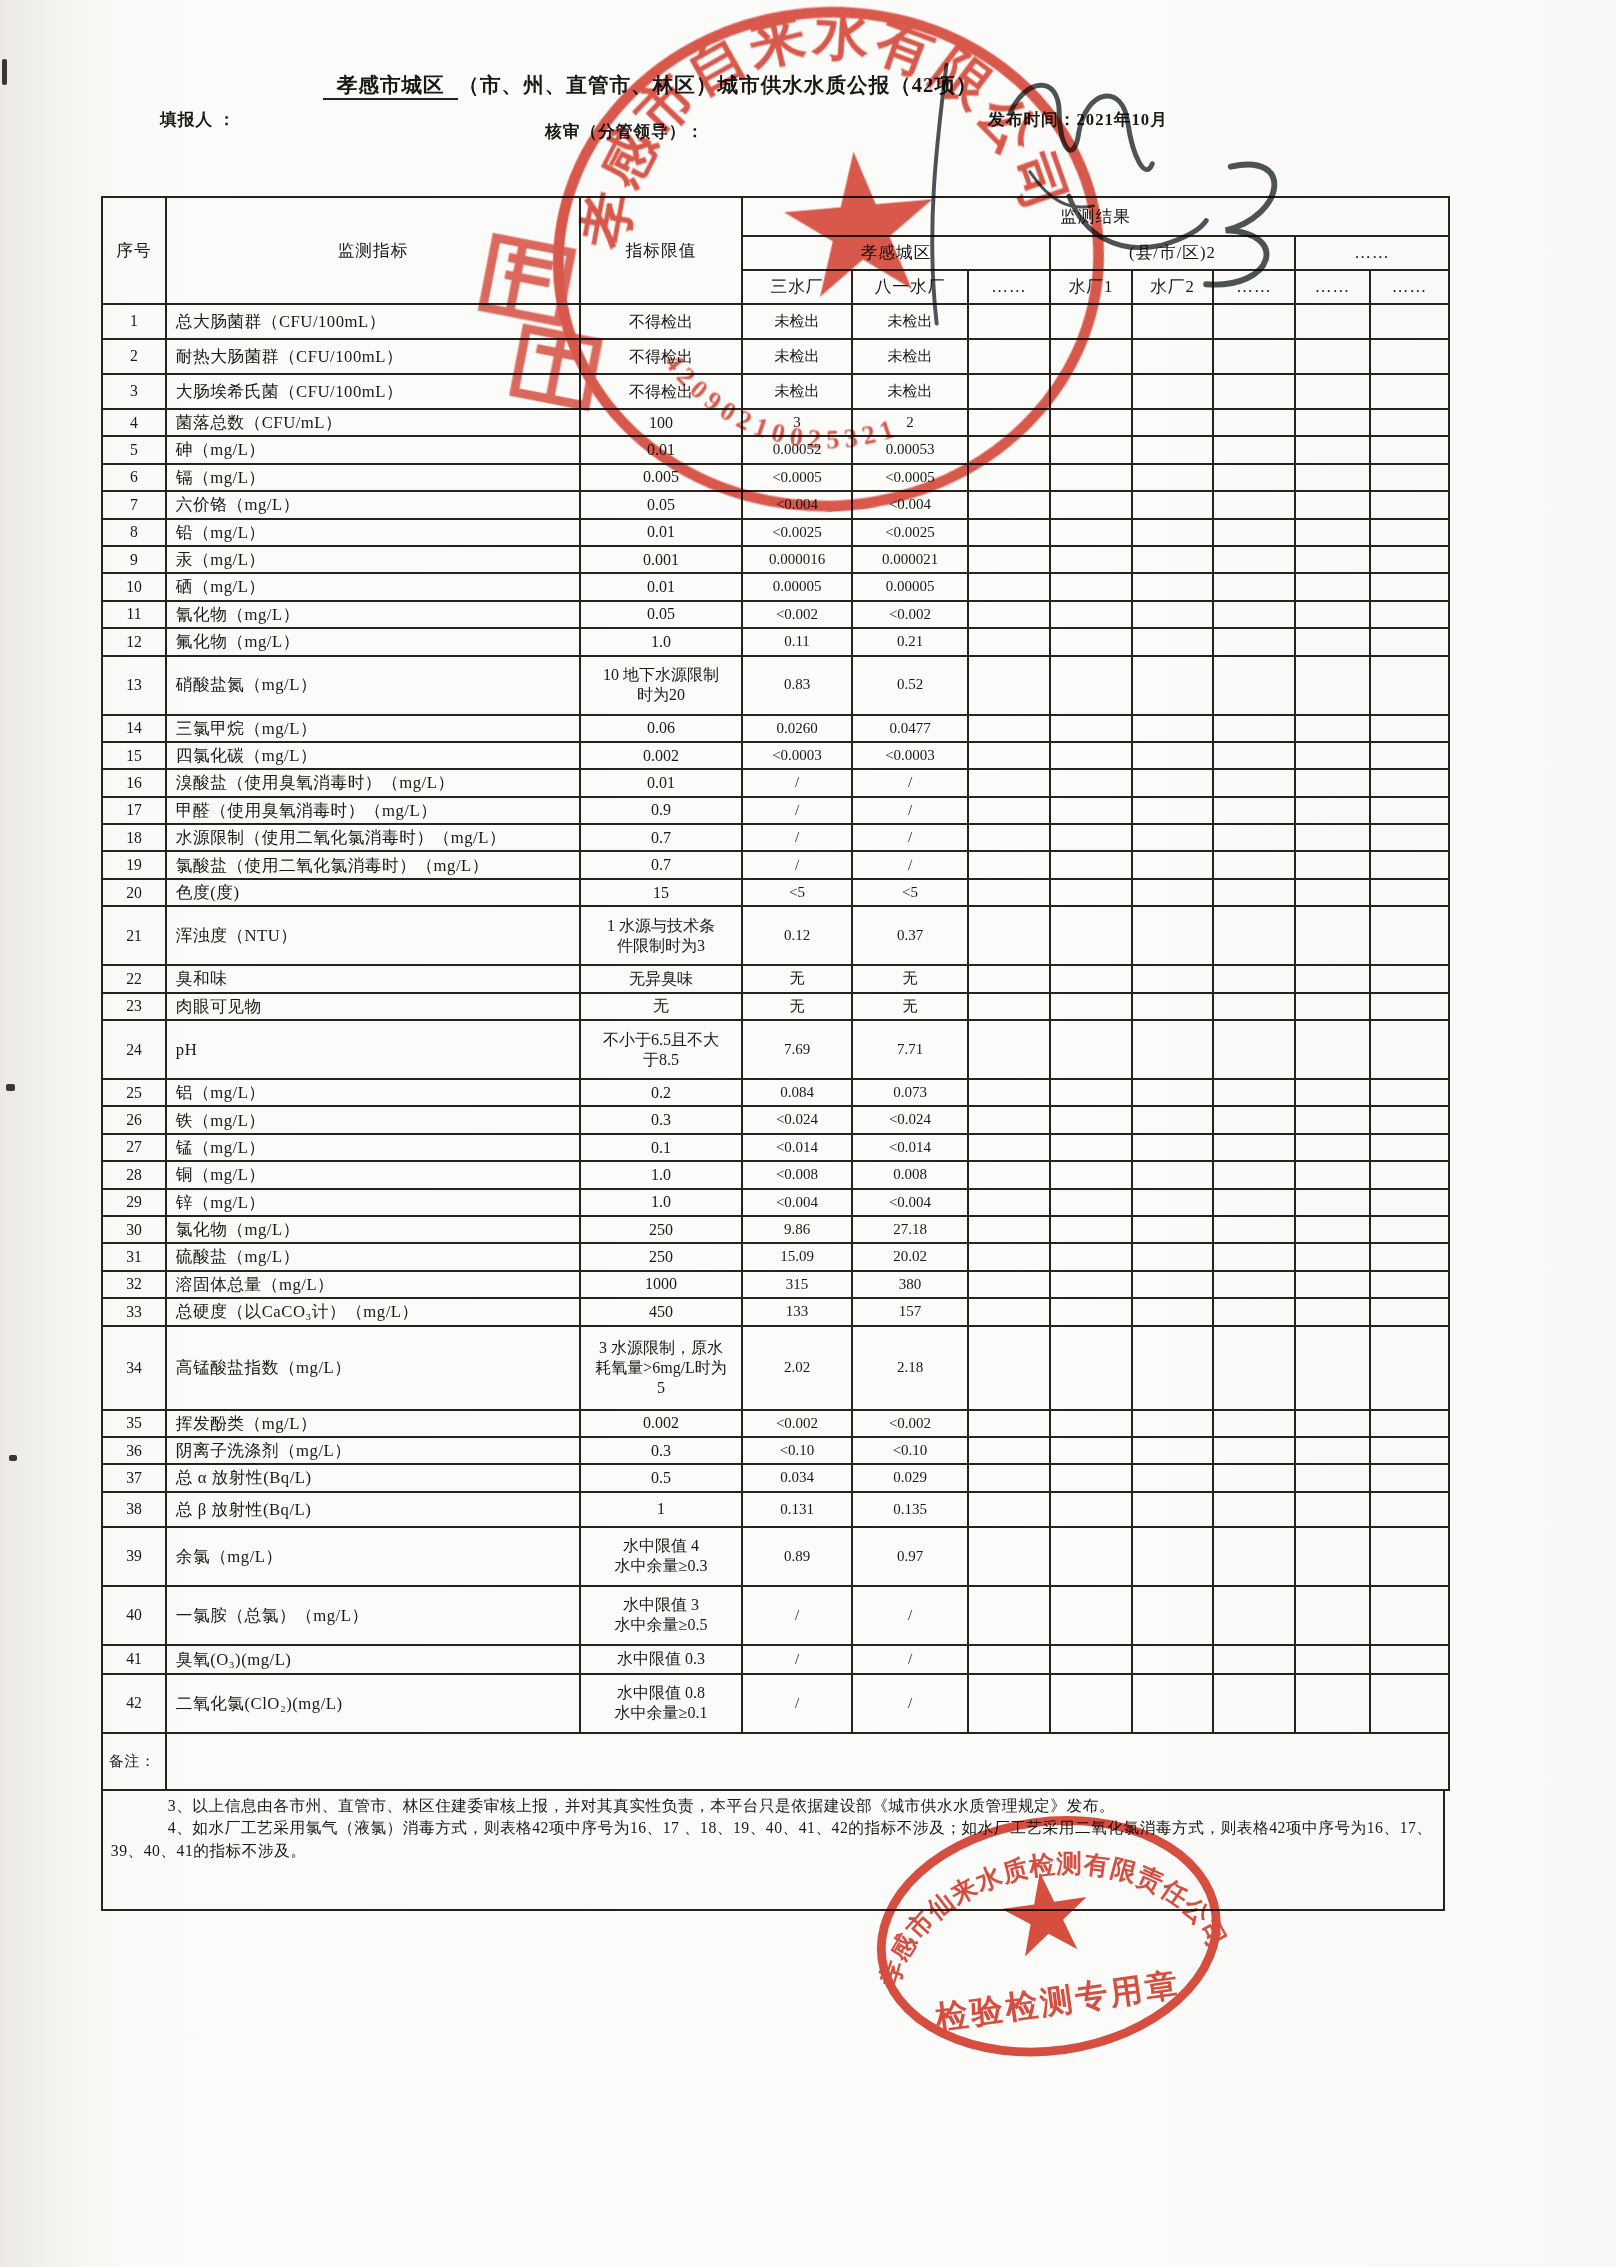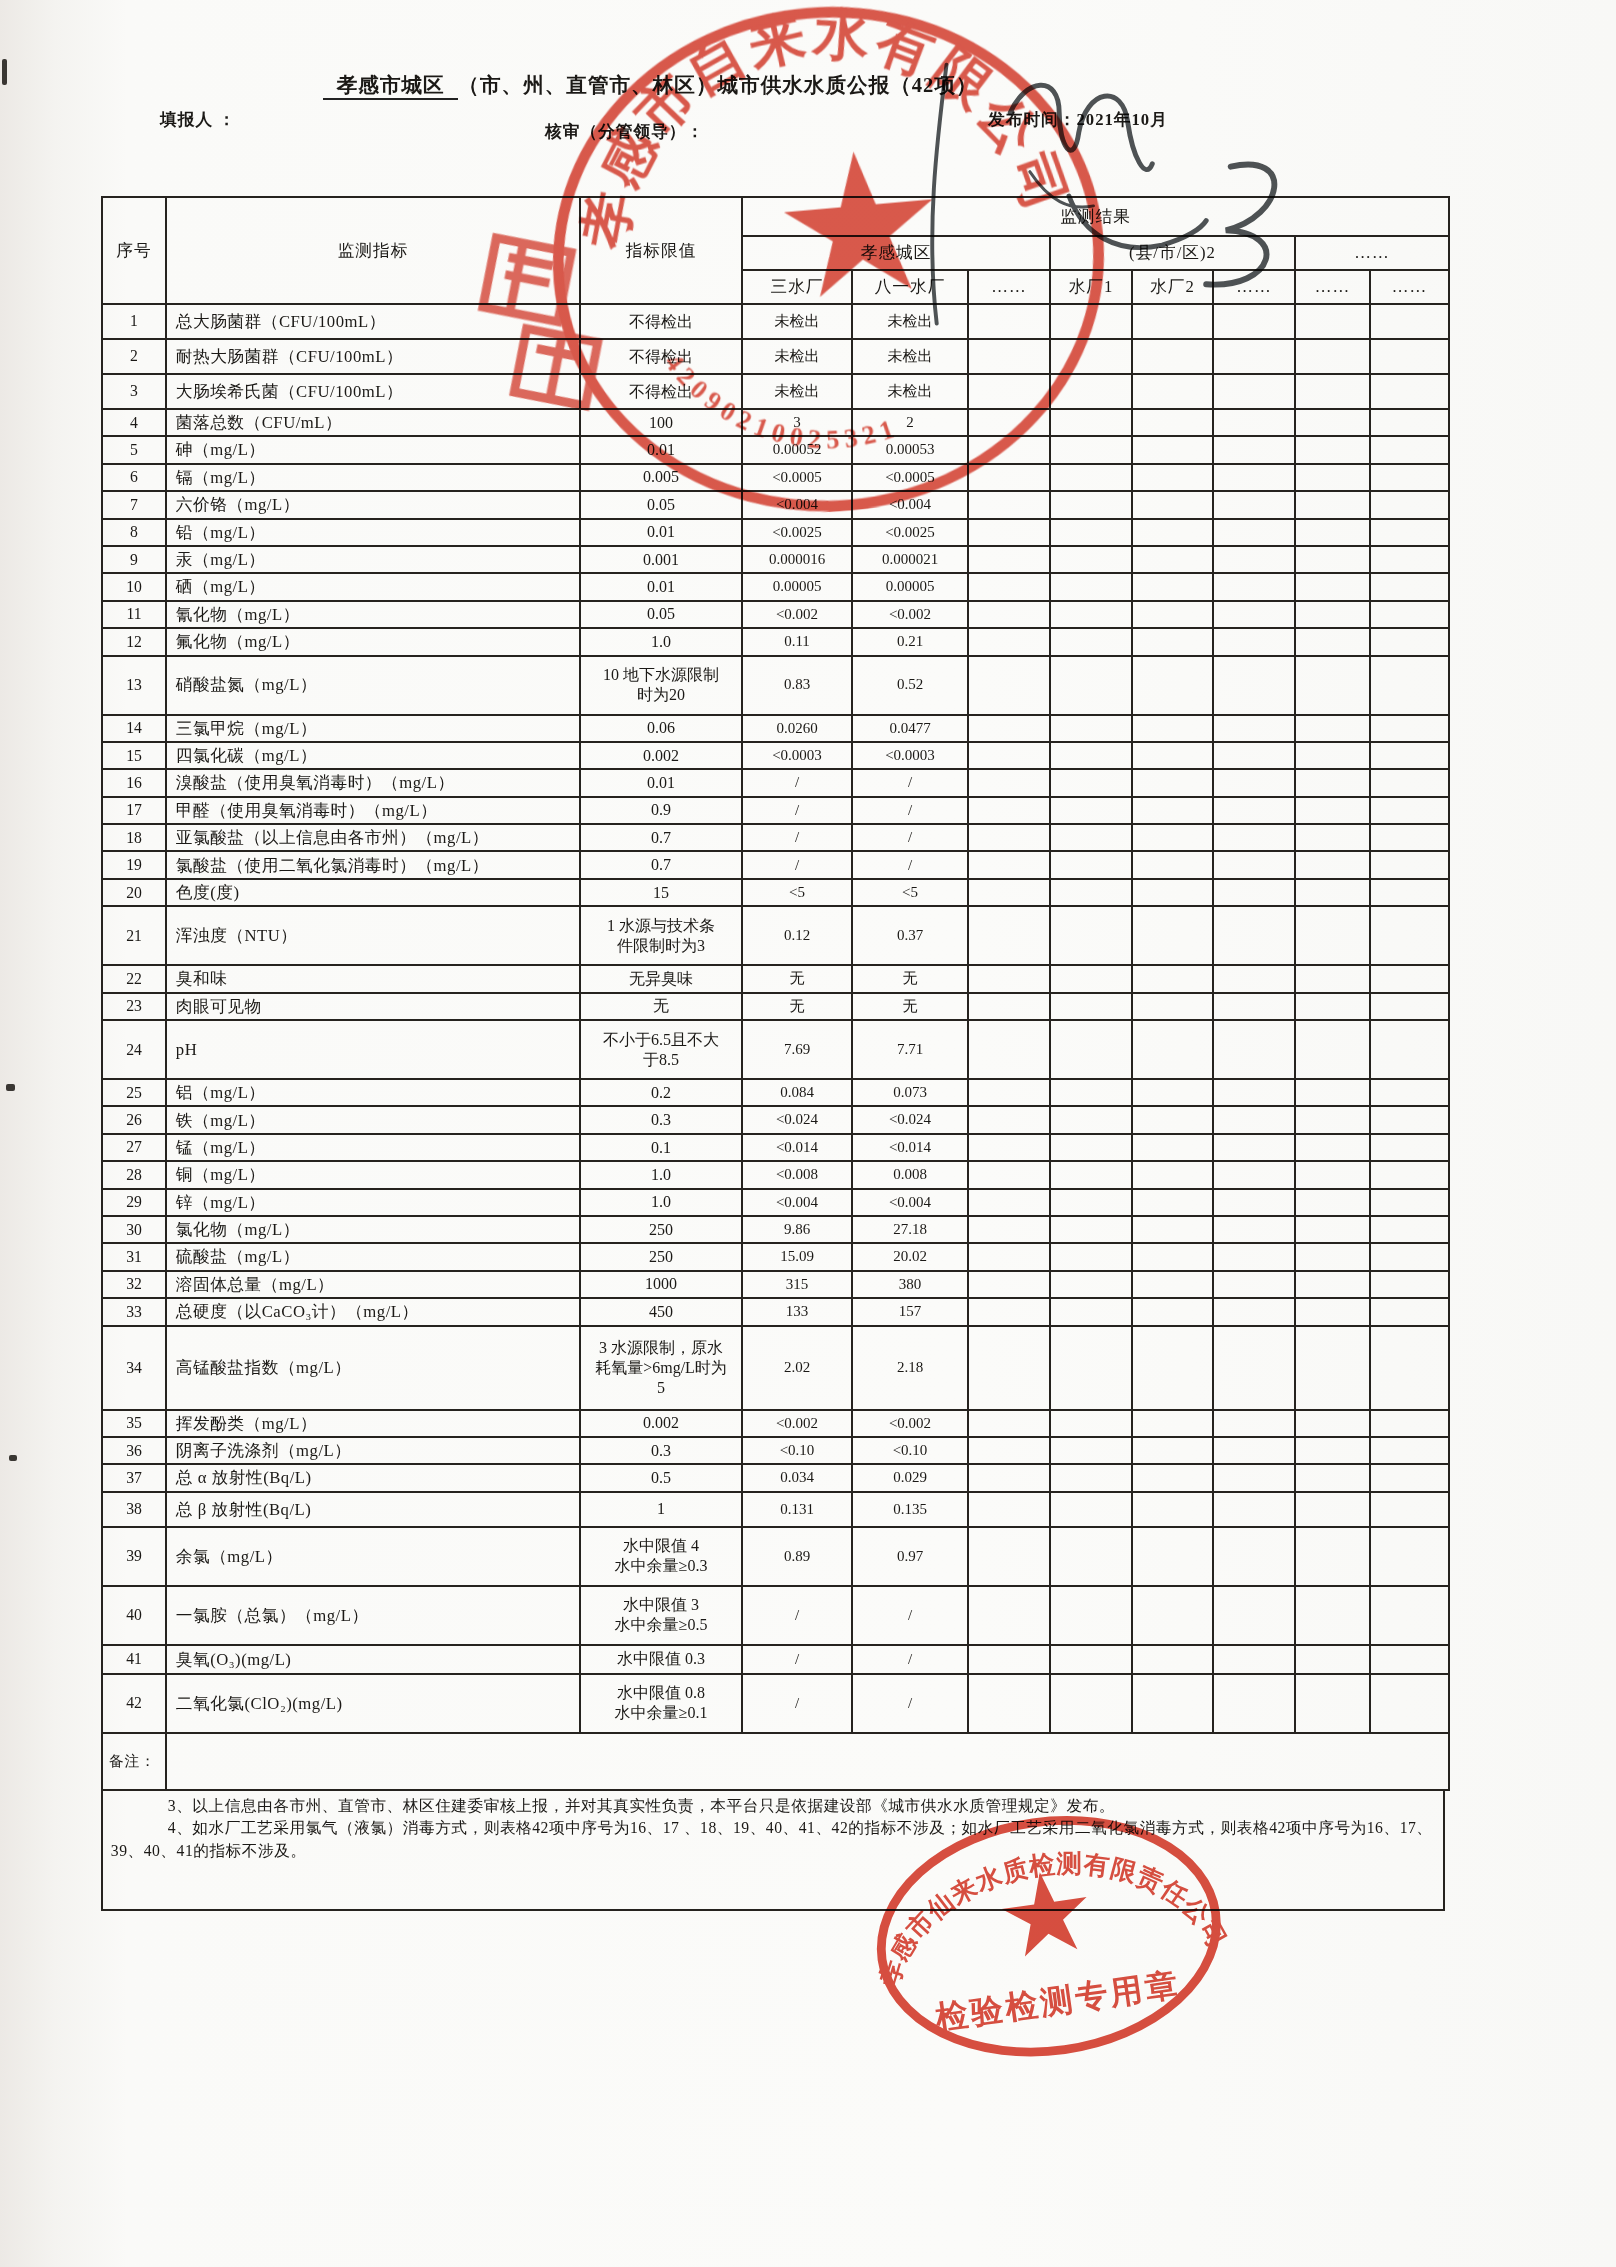--- a/index.html
+++ b/index.html
@@ -321,21 +321,21 @@
     <td class="val">/</td>
     <td class="val"></td>
     <td class="val"></td>
     <td class="val"></td>
     <td class="val"></td>
     <td class="val"></td>
     <td class="val"></td>
   </tr>
         <tr style="height: 27.4px;">
     <td class="seq">18</td>
-    <td class="ind">亚氯酸盐（以上信息由各市州）（mg/L）</td>
+    <td class="ind">水源限制（使用二氧化氯消毒时）（mg/L）</td>
     <td class="lim">0.7</td>
     <td class="val">/</td>
     <td class="val">/</td>
     <td class="val"></td>
     <td class="val"></td>
     <td class="val"></td>
     <td class="val"></td>
     <td class="val"></td>
     <td class="val"></td>
   </tr>

